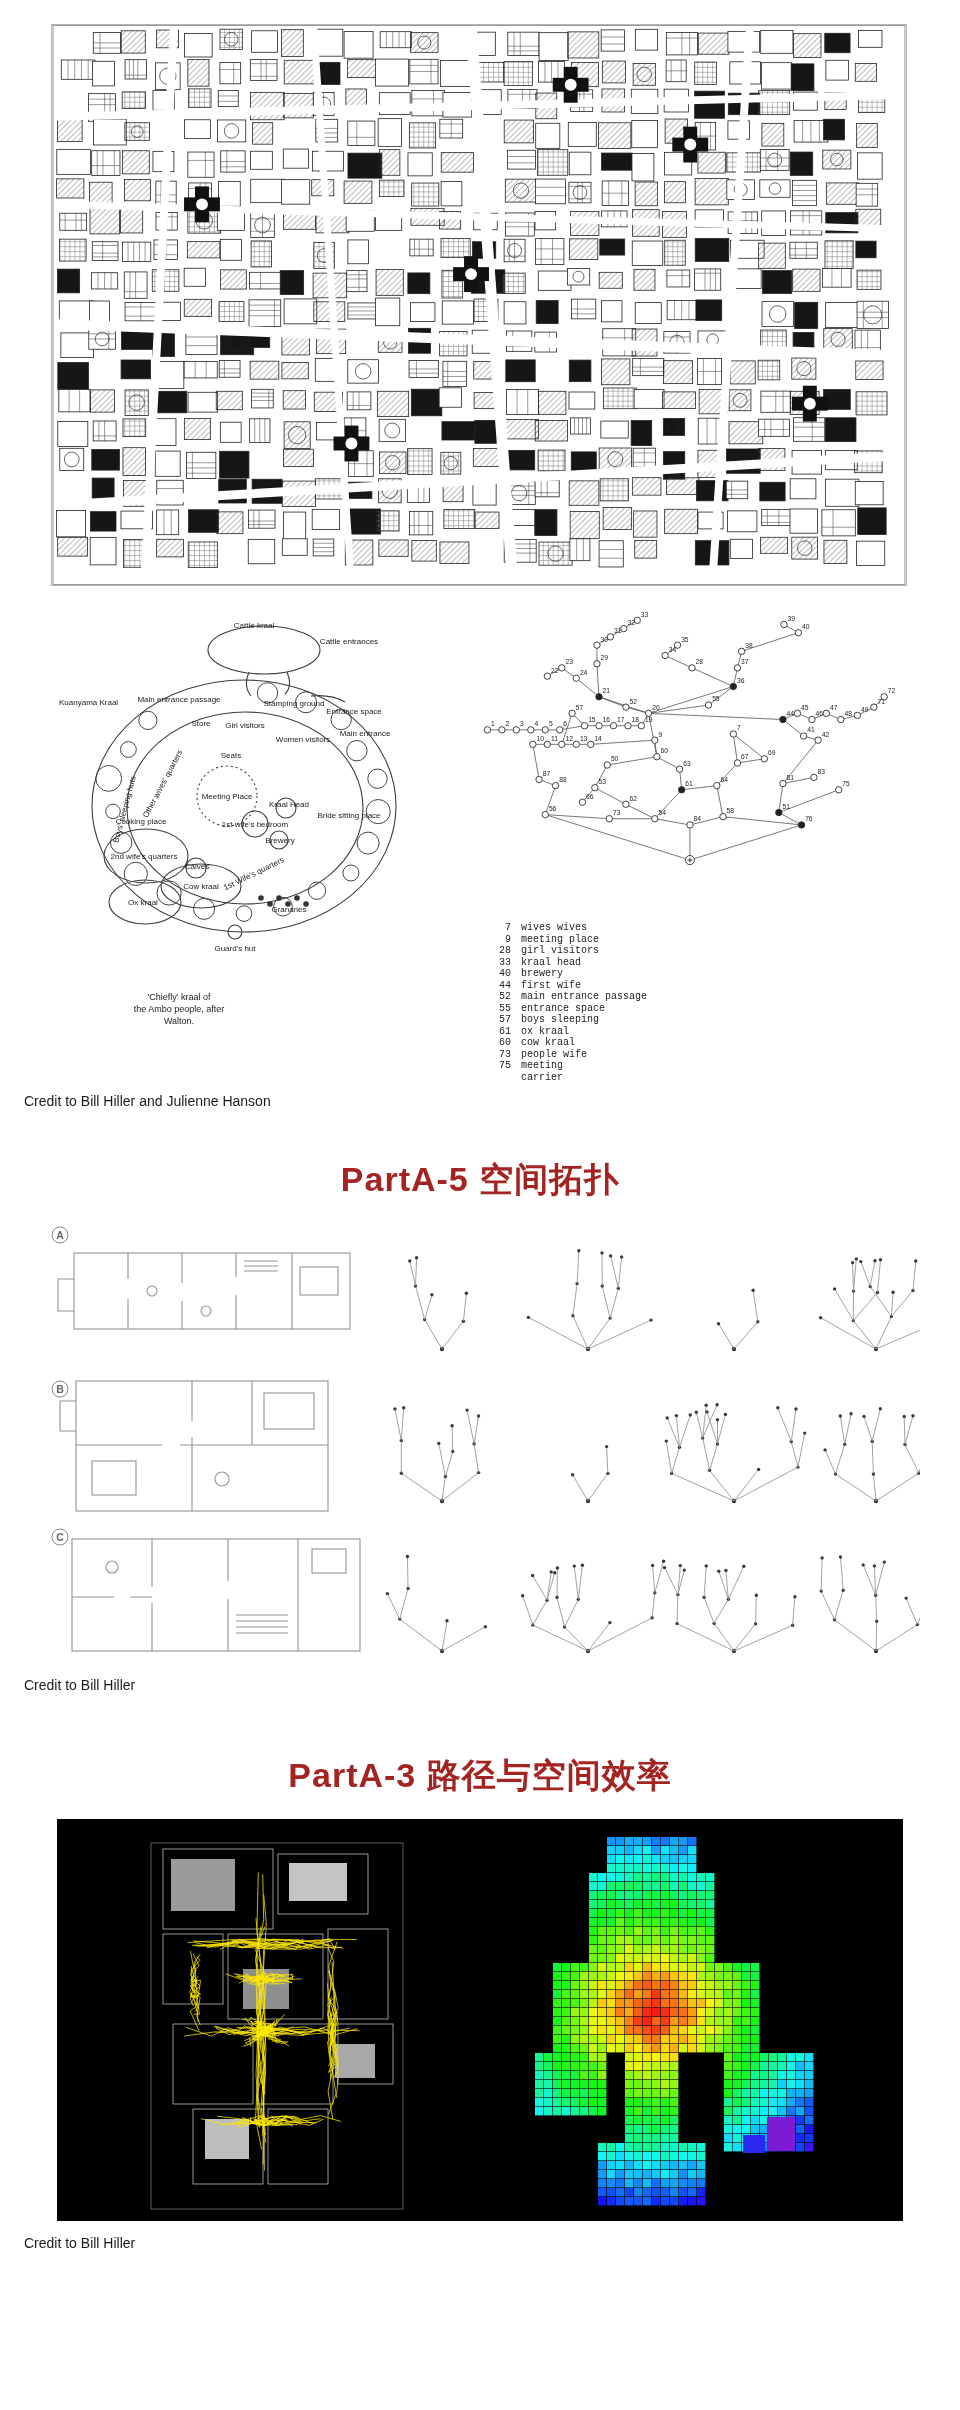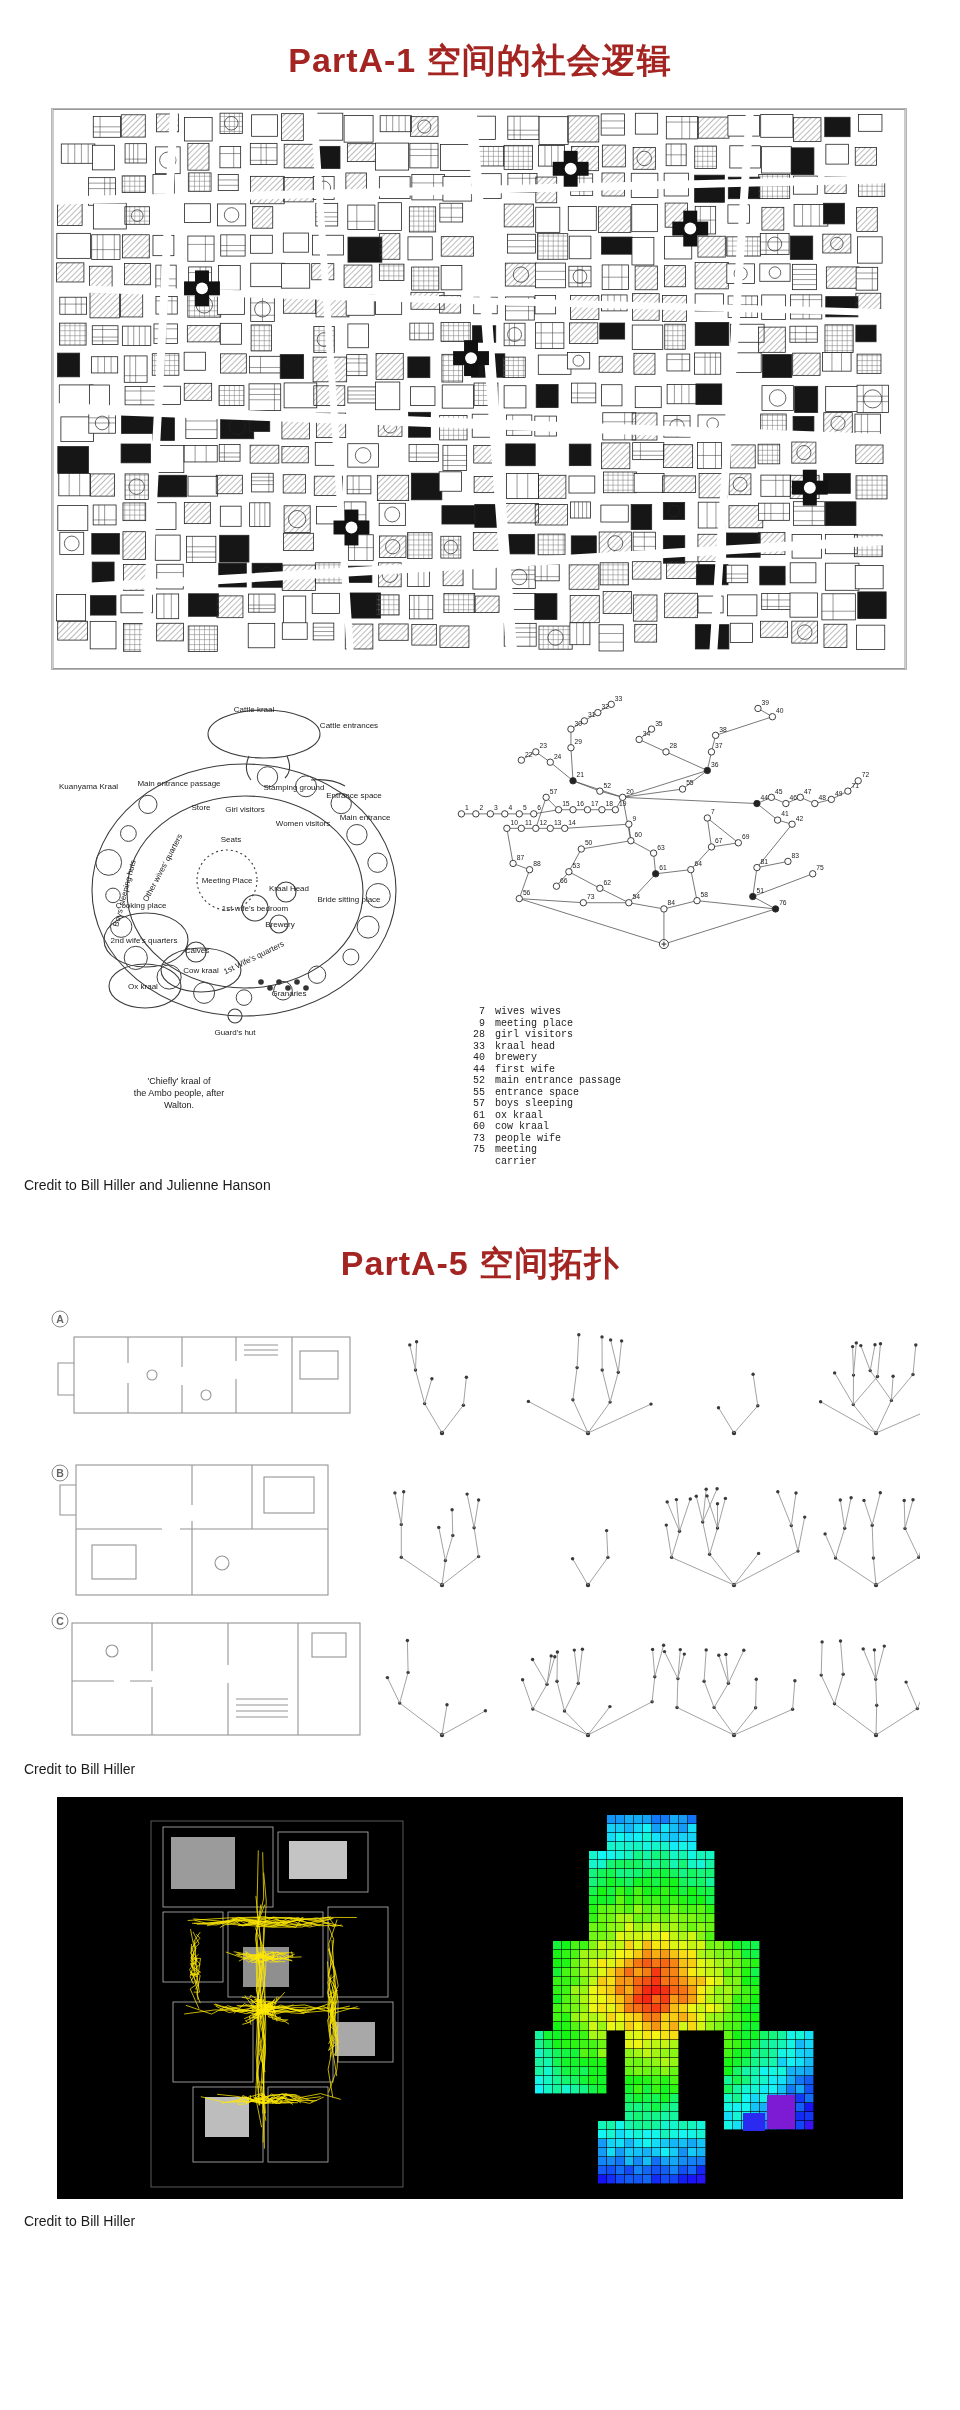--- a/index.html
+++ b/index.html
@@ -10,21 +10,21 @@
   }
   .section-title{
     text-align:center;font-weight:bold;font-size:34px;letter-spacing:1px;color:#a42422;
   }
   .t1{padding-top:38px}
   .t2{margin-top:48px}
   .t3{margin-top:60px}
   figure{margin:0}
   .map-fig{width:858px;margin:24px auto 0}
   #nolli{display:block;background:#fff;border:1px solid #b5b5b5}
-  .duo{width:862px;margin:24px auto 0;display:flex;}
+  .duo{width:862px;margin:24px auto 0;display:flex;gap:26px}
   #kraal{width:400px;height:430px;flex:none}
   .gcol{width:436px}
   #jgraph{display:block;width:434px;height:310px}
   #legend{
     margin:2px 0 0 12px;
     font-family:"Liberation Mono","DejaVu Sans Mono",monospace;
     font-size:10px;line-height:11.5px;color:#222;
   }
   .legend-num{display:inline-block;width:24px;text-align:right;margin-right:10px}
   .credit{width:912px;margin:10px auto 0;text-align:left;font-size:14px;color:#1b1b1b}
@@ -41,21 +41,20 @@
   #heat{left:420px;width:360px;height:402px}
   #kraal-labels text{font-size:8px;fill:#222}
   .kcap text{font-size:9px;fill:#222;text-anchor:middle}
   .kshape{fill:none;stroke:#3c3c3c;stroke-width:1.1}
 </style>
 </head>
 <body>
 
 <main>
 
-  <h1 class="section-title t1">PartA-1 空间的社会逻辑</h1>
 
   <figure class="map-fig">
     <svg id="nolli" width="856" height="562" viewBox="0 0 856 562">
       <defs>
         <pattern id="hatch" width="4" height="4" patternUnits="userSpaceOnUse" patternTransform="rotate(45)">
           <line x1="0" y1="0" x2="0" y2="4" stroke="#555" stroke-width="0.8"></line>
         </pattern>
         <pattern id="cross" width="5" height="5" patternUnits="userSpaceOnUse">
           <path d="M0 2.5H5 M2.5 0V5" stroke="#777" stroke-width="0.5"></path>
         </pattern>
@@ -1596,20 +1595,21 @@
           <circle cx="834.4" cy="46.9" r="1.7" fill="#3a3a3a"></circle>
           <line x1="835.7" y1="76.2" x2="844.3" y2="43.1" stroke="#8a8a8a" stroke-width="0.8"></line>
           <circle cx="844.3" cy="43.1" r="1.7" fill="#3a3a3a"></circle>
         </g>
     </svg>
 
   </div>
 
   <div class="credit c2">Credit to Bill Hiller</div>
 
+  <h1 class="section-title t3">PartA-3 路径与空间效率</h1>
 
   <div class="panel">
     <svg id="trace" viewBox="0 0 330 402">
         <rect x="58" y="24" width="252" height="366" fill="none" stroke="#6f6f6f" stroke-width="0.8"></rect>
         <rect x="70" y="30" width="110" height="80" fill="none" stroke="#b9b9b9" stroke-width="0.8"></rect>
         <rect x="185" y="35" width="90" height="60" fill="none" stroke="#b9b9b9" stroke-width="0.8"></rect>
         <rect x="70" y="115" width="60" height="70" fill="none" stroke="#b9b9b9" stroke-width="0.8"></rect>
         <rect x="135" y="115" width="95" height="85" fill="none" stroke="#b9b9b9" stroke-width="0.8"></rect>
         <rect x="235" y="110" width="60" height="90" fill="none" stroke="#b9b9b9" stroke-width="0.8"></rect>
         <rect x="80" y="205" width="80" height="80" fill="none" stroke="#b9b9b9" stroke-width="0.8"></rect>

